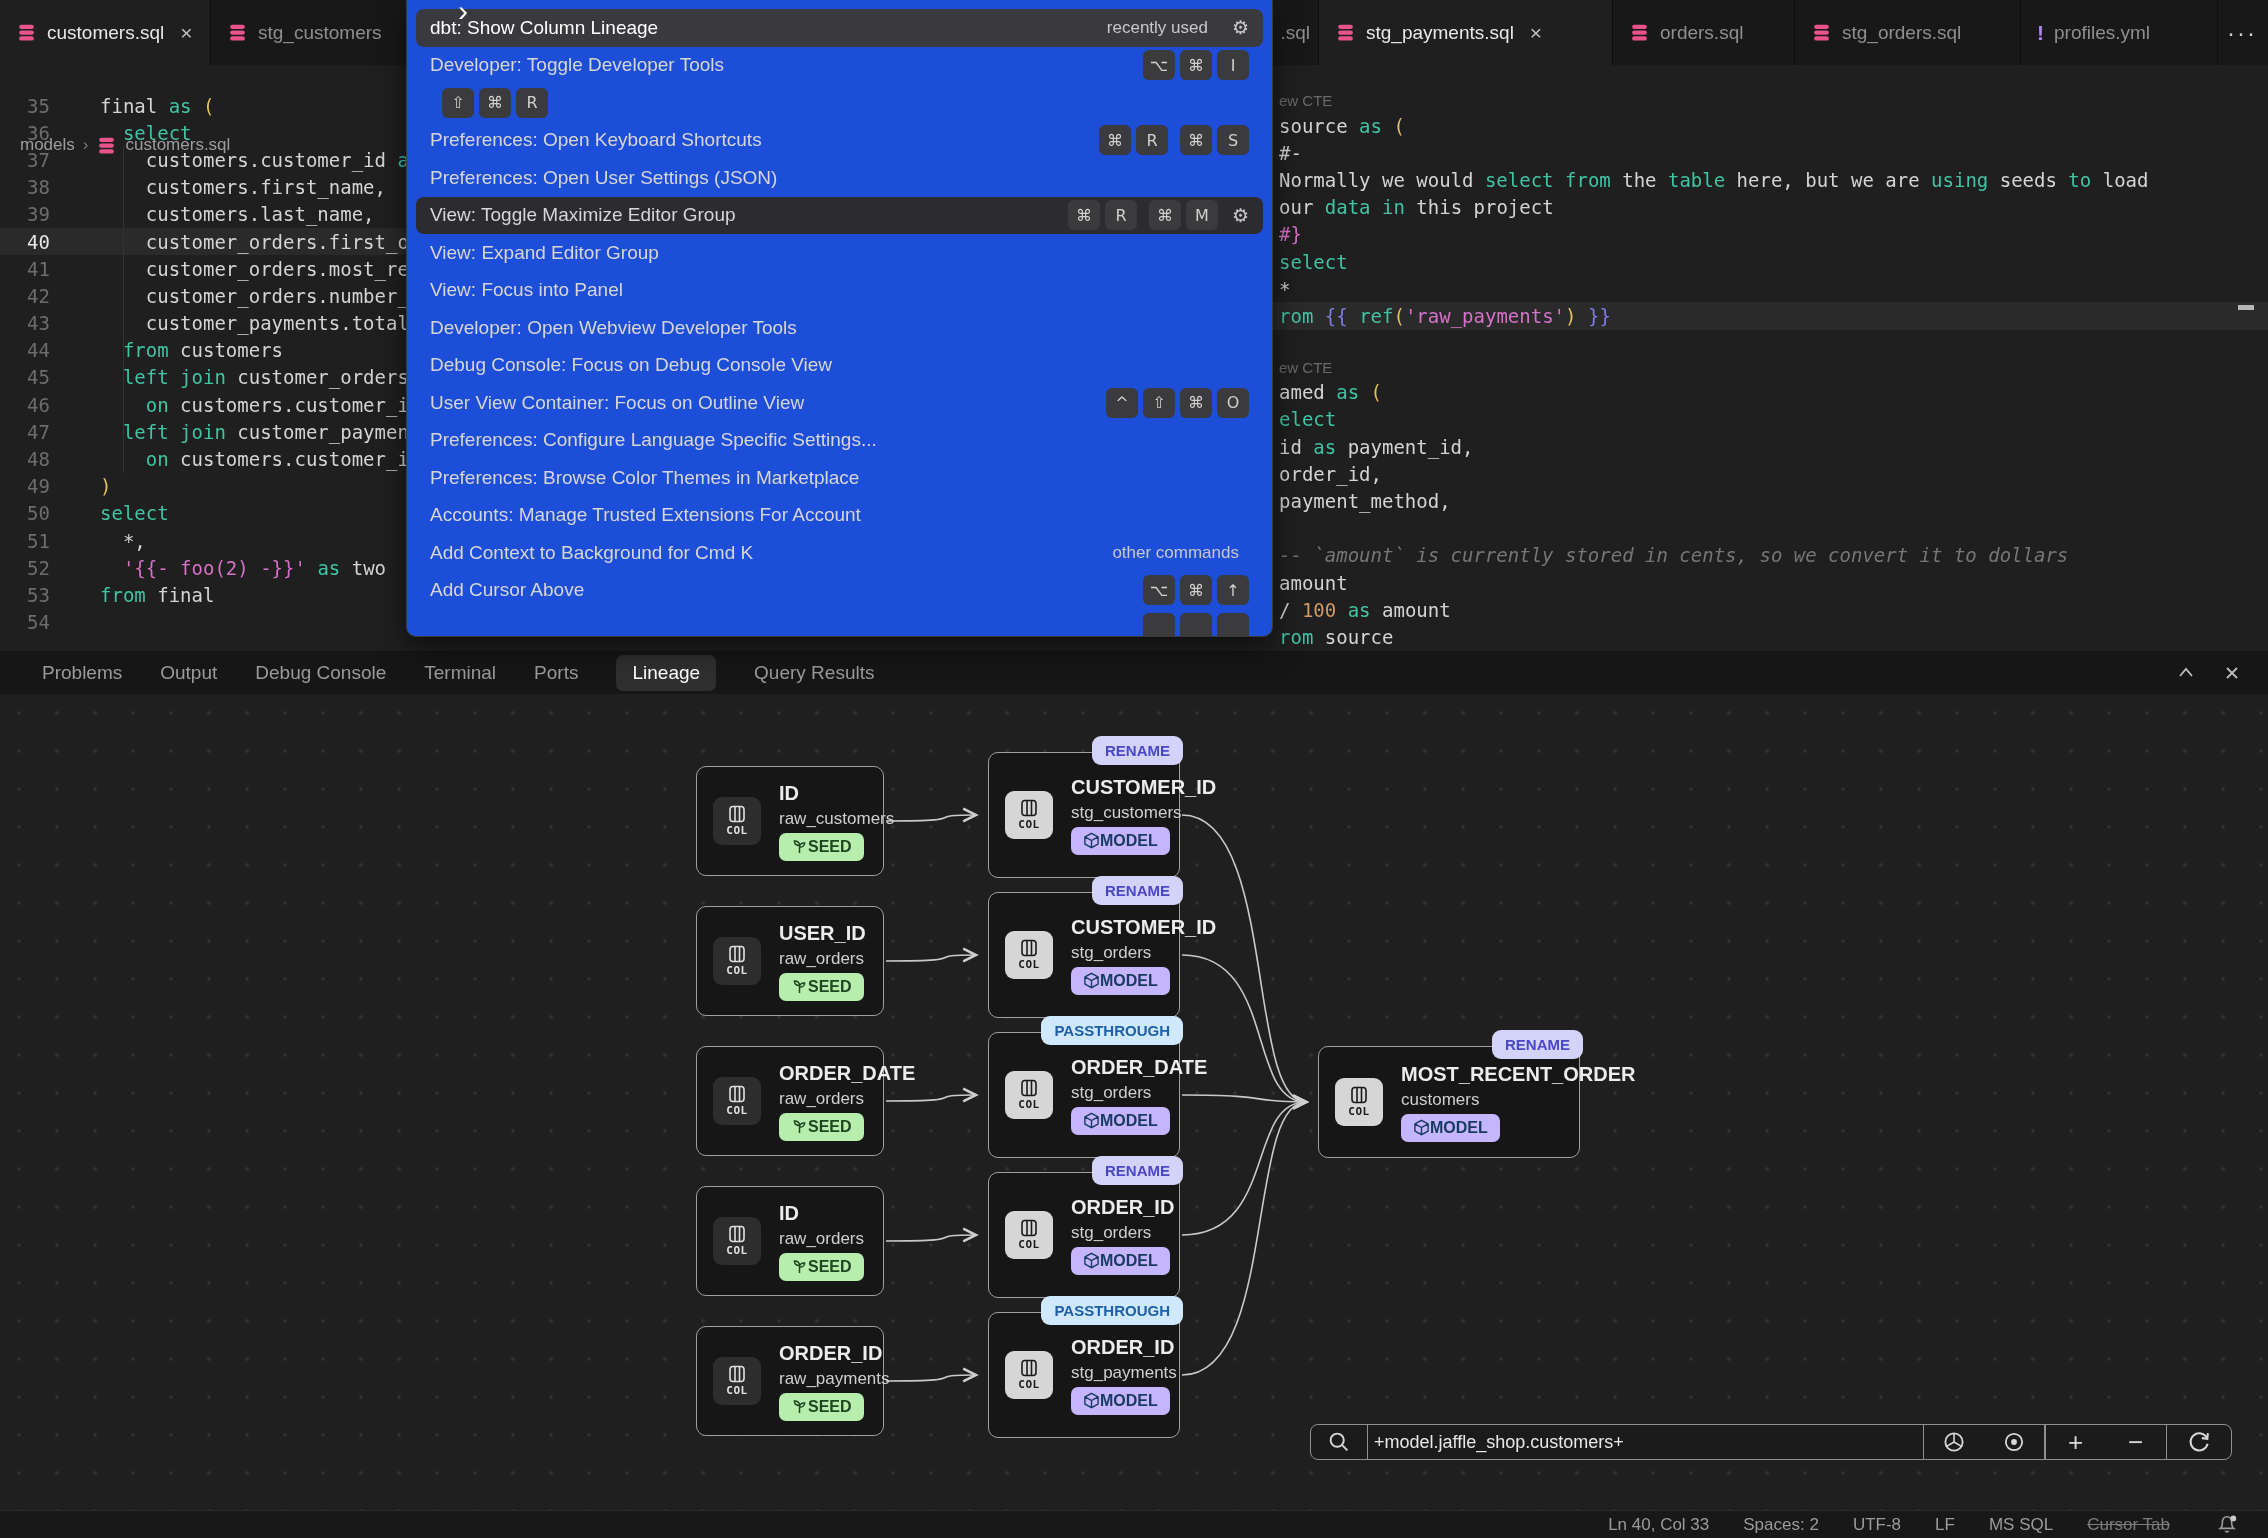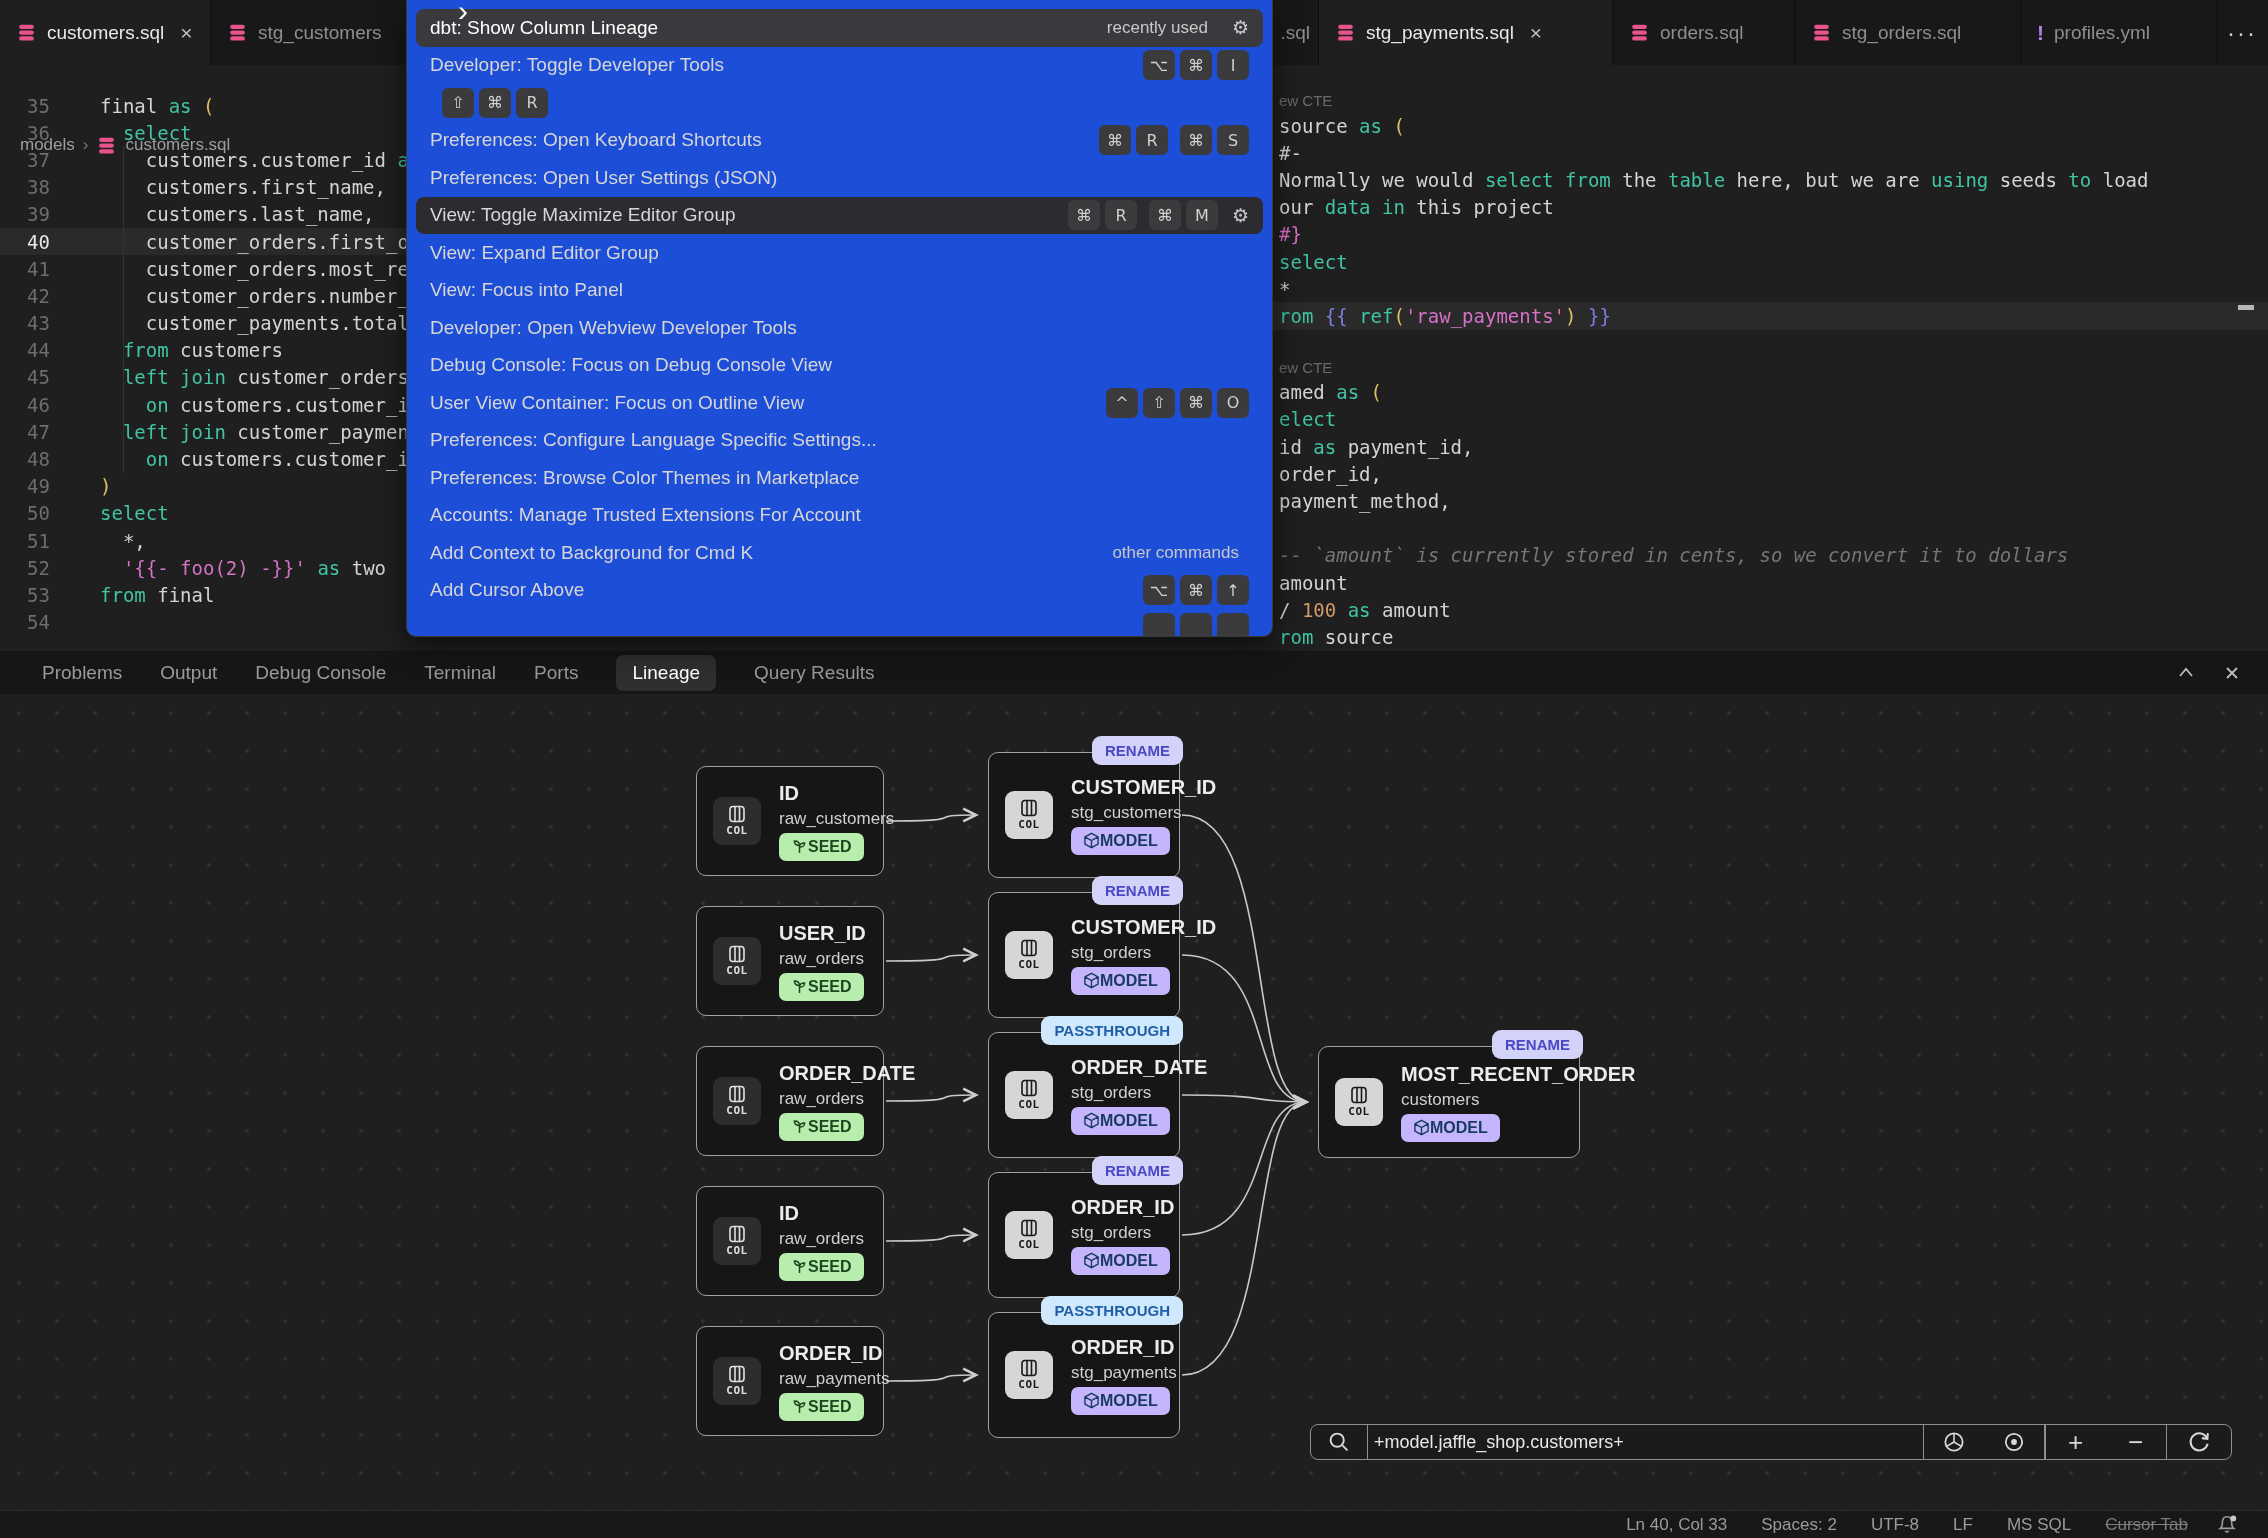--- a/index.html
+++ b/index.html
@@ -97,21 +97,21 @@
              border:1.5px solid #8f8f8f;border-radius:8px;display:flex;align-items:stretch;
              box-sizing:border-box;overflow:hidden;}
   .scell{display:flex;align-items:center;justify-content:center;flex:none;color:#d8d8d8;}
   .ssep{width:1.5px;background:#8f8f8f;}
   #search-input{flex:1;background:transparent;border:none;outline:none;color:#e8e8e8;
                 font-size:18px;font-family:"Liberation Sans",sans-serif;padding:0 6px;}
   .sbtn{width:60px;font-size:26px;}
   
   #statusbar{position:absolute;left:0;top:1510px;width:2268px;height:28px;background:#181818;
              border-top:1px solid #2b2b2b;display:flex;align-items:center;justify-content:flex-end;
-             gap:28px;padding-right:30px;box-sizing:border-box;font-size:17px;color:#9b9b9b;}
+             gap:46px;padding-right:30px;box-sizing:border-box;font-size:17px;color:#9b9b9b;}
   .sitem{white-space:nowrap;}
   .sitem.strike{text-decoration:line-through;color:#7d7d7d;}
   svg{display:block;}
 </style>
 </head>
 <body>
 
 <div id="root">
 
   <div id="tabbar">

